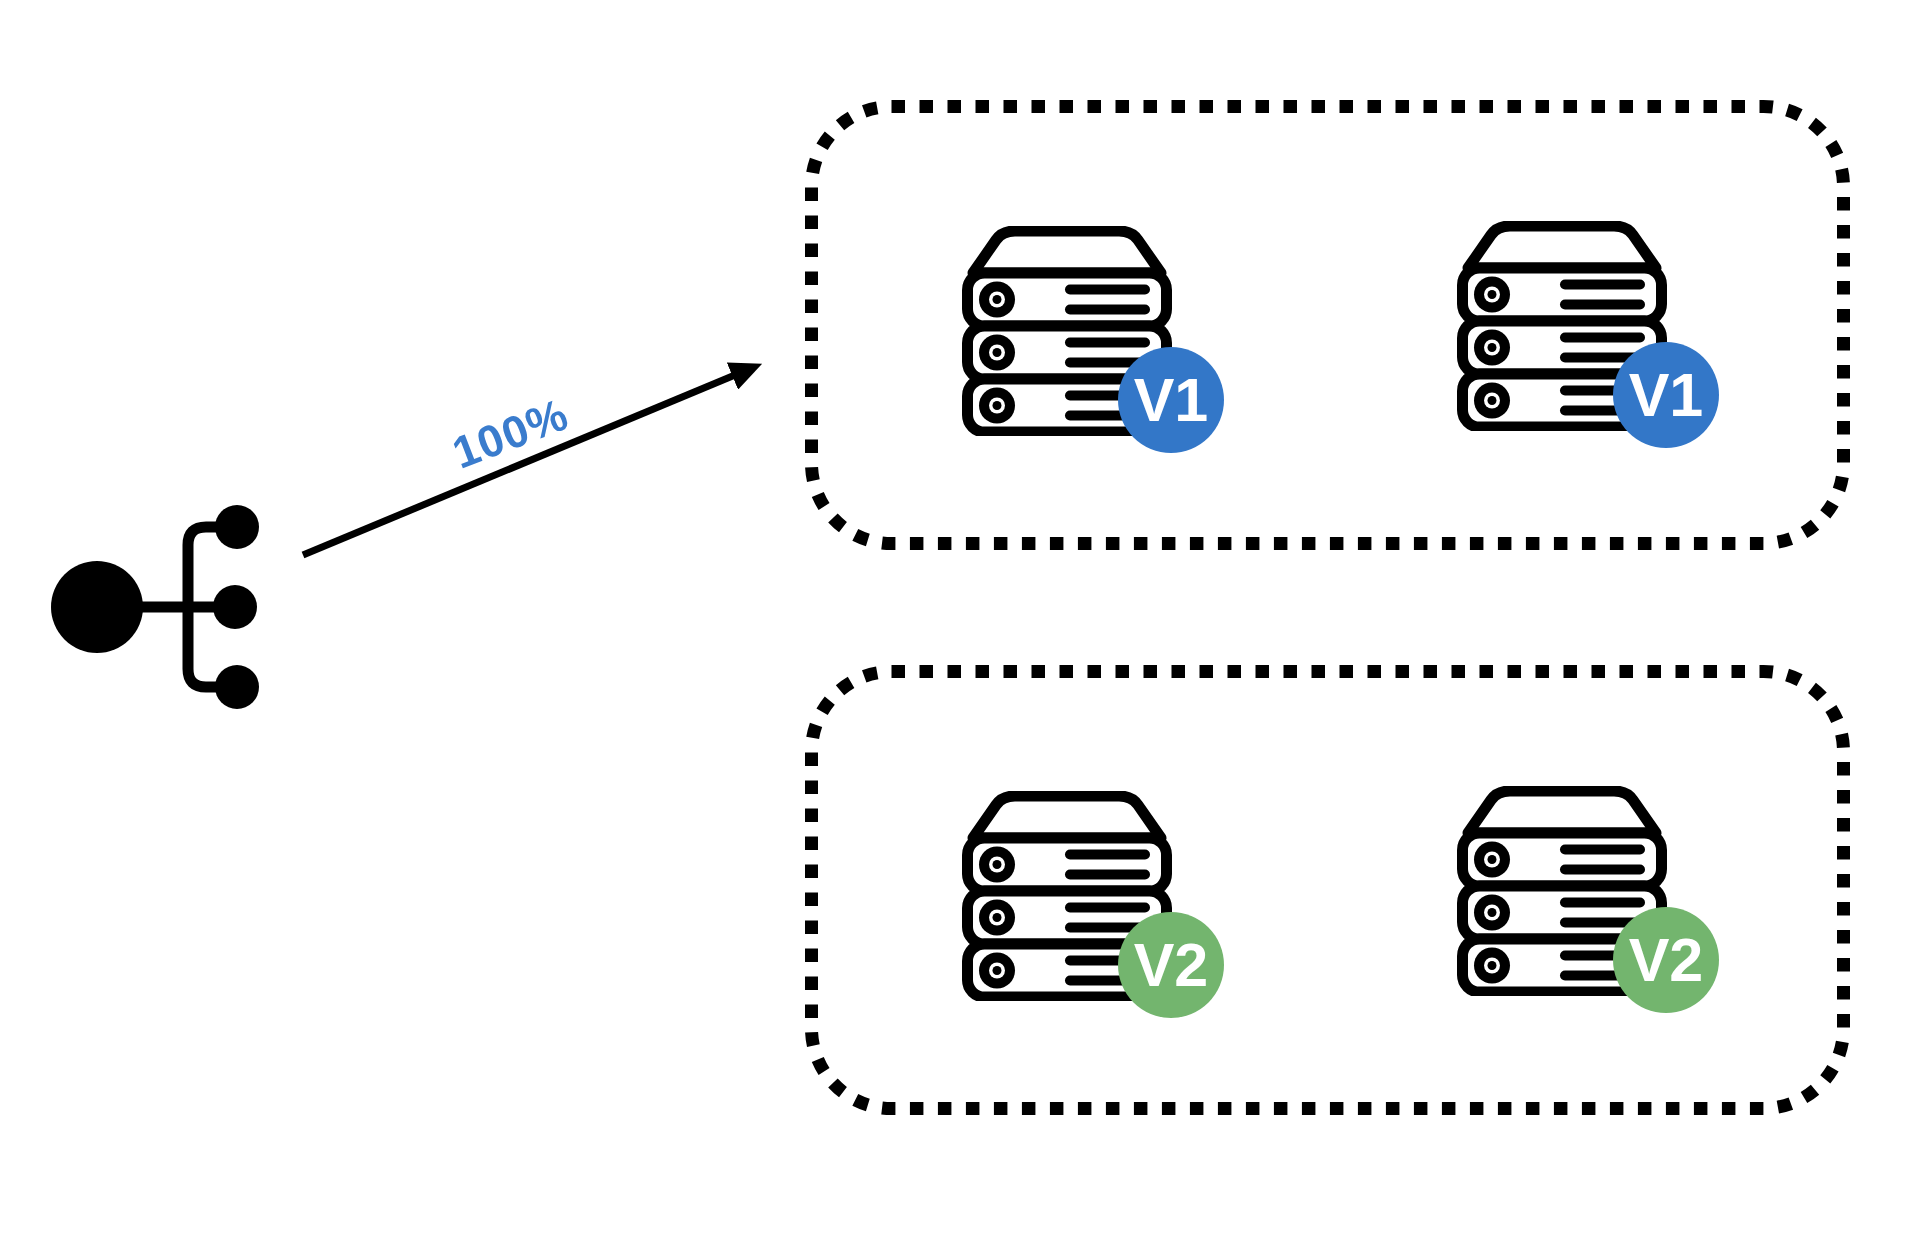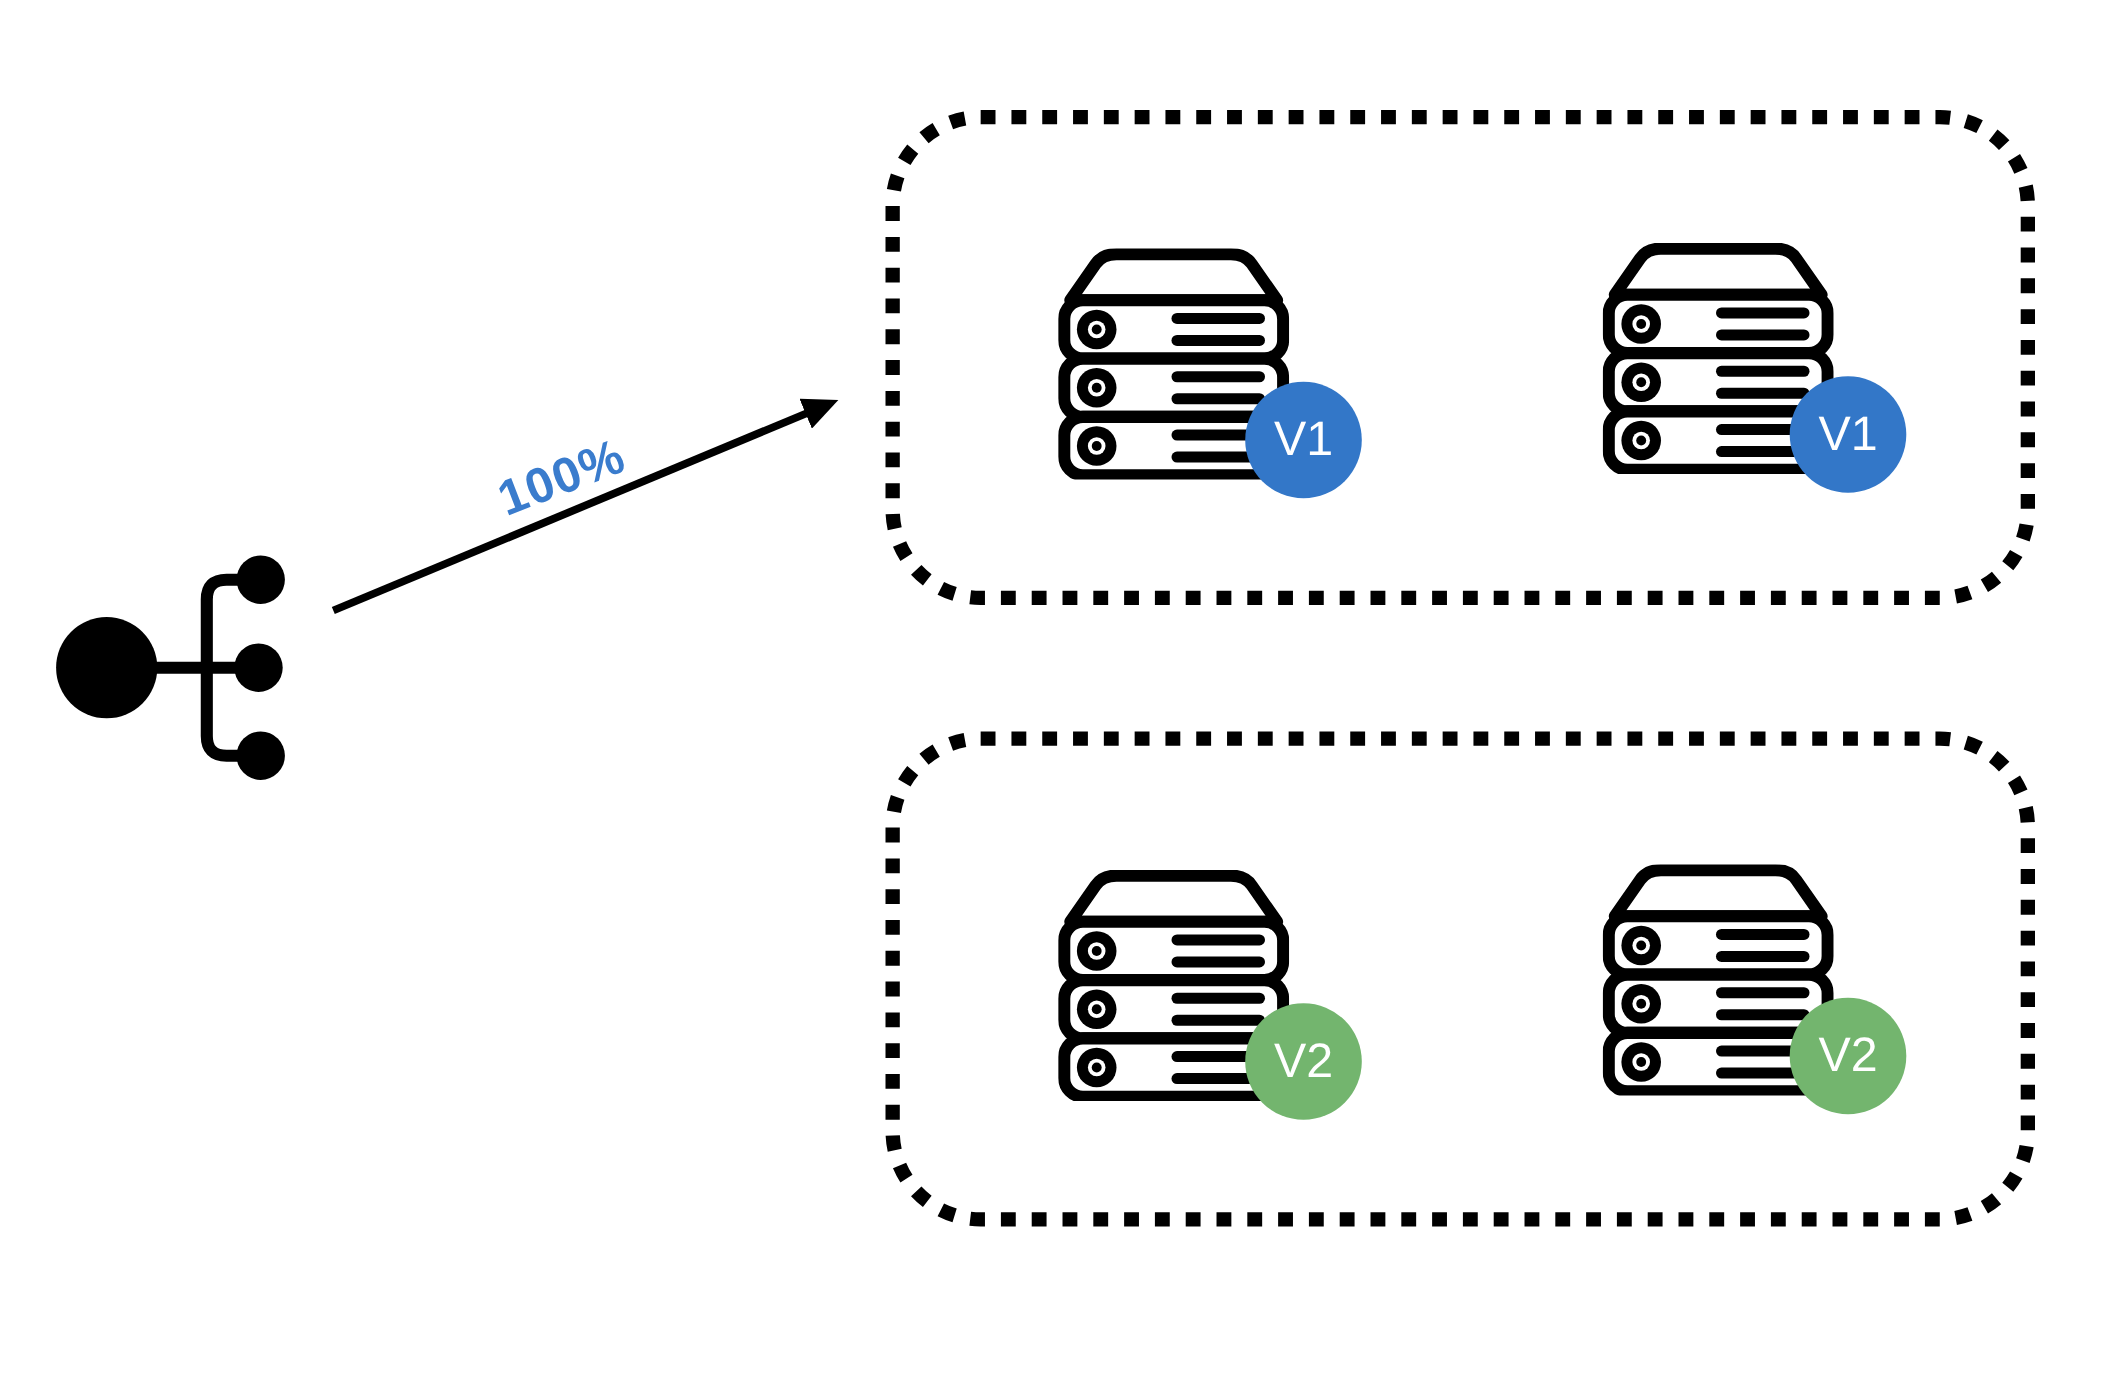--- a/index.html
+++ b/index.html
@@ -37,27 +37,27 @@
   .group-v2 { left: 805px; top: 665px; }
   .dash-border { position: absolute; left: 0; top: 0; width: 100%; height: 100%; overflow: visible; }
 
   
   .server { position: absolute; width: 210px; height: 210px; }
   .server-svg { position: absolute; left: 0; top: 0; width: 210px; height: 210px; }
   .srv-1 { left: 157px; top: 126px; }
   .srv-2 { left: 652px; top: 121px; }
   .badge {
     position: absolute;
-    left: 170px; top: 121px;
+    left: 156px; top: 121px;
     width: 106px; height: 106px;
     border-radius: 50%;
     display: flex; align-items: center; justify-content: center;
     color: #ffffff;
-    font-size: 44px;
-    font-weight: normal;
+    font-size: 61px;
+    font-weight: bold;
   }
 </style>
 </head>
 <body>
 
 <div class="canvas">
 
   <svg class="abs lb-icon" viewBox="0 0 215 210" aria-hidden="true">
     <g stroke="#000000" stroke-width="11" fill="none">
       <path d="M 179 25 H 160 Q 142 25 142 43 V 167 Q 142 185 160 185 H 179"></path>

